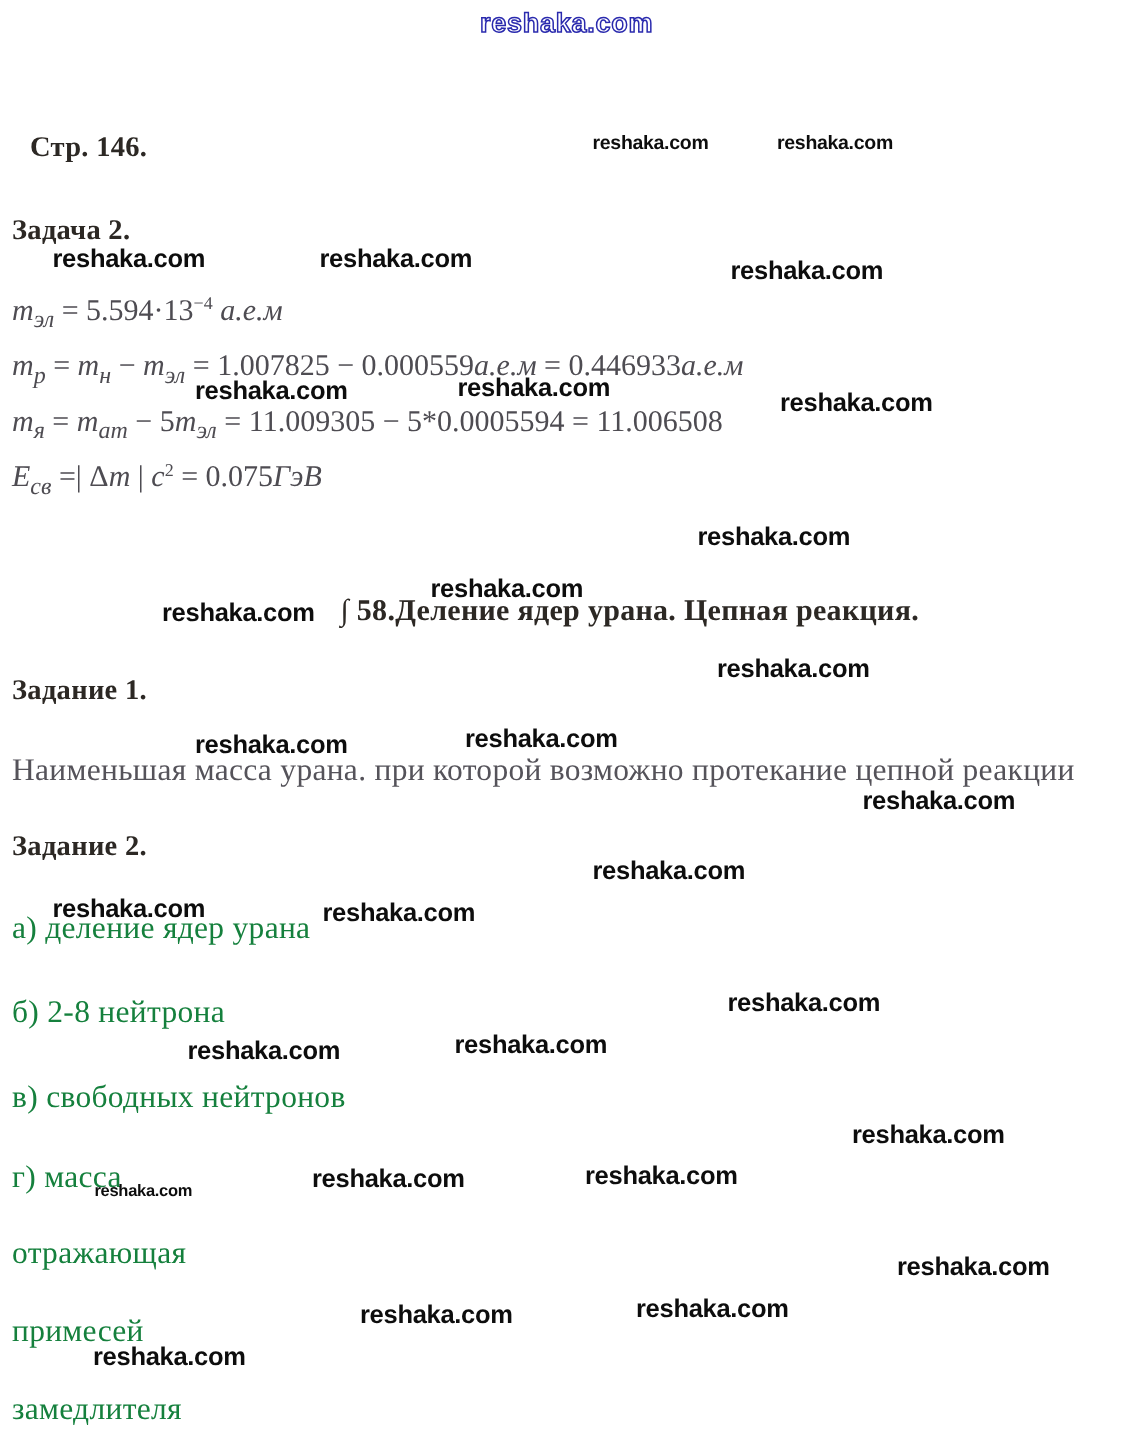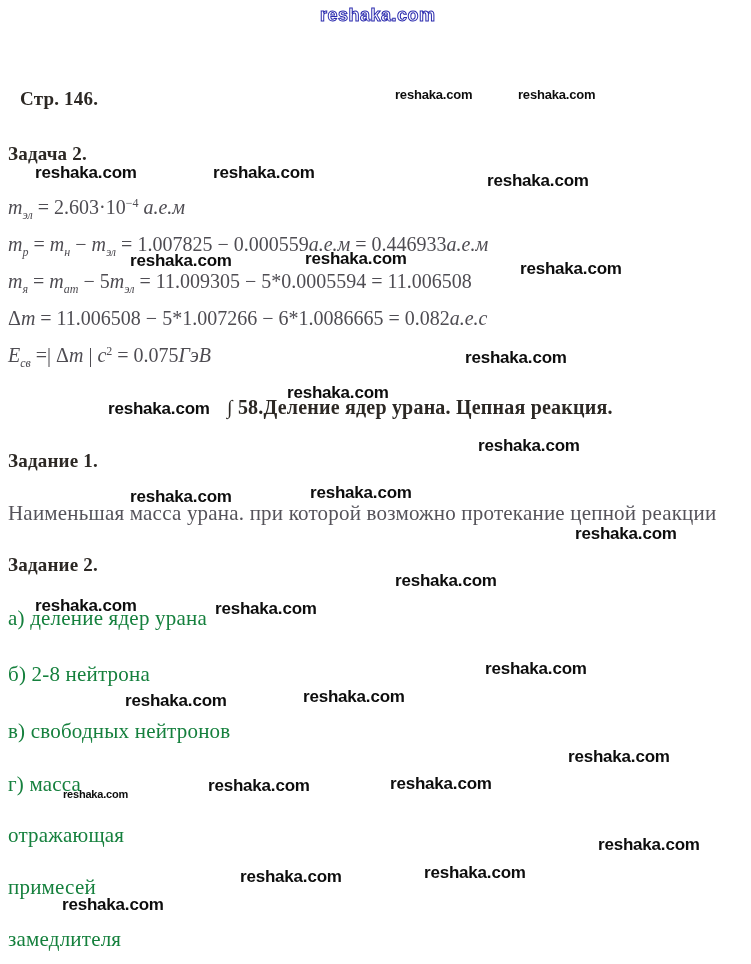--- a/index.html
+++ b/index.html
@@ -21,21 +21,21 @@
   .task-line{position:absolute;left:8px;
     font-family:"Liberation Serif", serif;color:#15803d;font-size:21px;
     white-space:nowrap;letter-spacing:.2px;}
   
   #formulas{position:absolute;left:8px;top:196px;}
   .formula{
     height:37px;font-size:20px;color:#4e4c52;white-space:nowrap;
     font-family:"Liberation Serif", serif;
   }
   .formula .it{font-style:italic;}
-  .formula sub{font-size:12px;font-style:italic;vertical-align:-5px;line-height:0;}
+  .formula sub{font-size:16px;font-style:italic;vertical-align:-5px;line-height:0;}
   .formula sup{font-size:12px;vertical-align:7px;line-height:0;}
   
   .wm{
     position:absolute;font-family:"Liberation Sans", sans-serif;font-weight:700;
     color:#0d0d0d;white-space:nowrap;letter-spacing:-0.2px;line-height:1;
   }
   
   .logo{
     position:absolute;top:5px;left:320px;
     font-family:"Liberation Sans", sans-serif;font-weight:700;font-size:18px;
@@ -46,24 +46,23 @@
 </head>
 <body>
 
 <div class="logo" style="color: transparent; -webkit-text-stroke: 1px rgb(42, 42, 174);">reshaka.com</div>
 
 <div class="abs heading" style="left:20px;top:88px;">Стр. 146.</div>
 
 <div class="abs heading" style="left:8px;top:143px;">Задача 2.</div>
 
 <div id="formulas">
-    <div class="formula"><span class="it">m</span><sub>эл</sub><span> = 2.603·10</span><sup>−4</sup><span class="it"> а.е.м</span></div>
+    <div class="formula"><span class="it">m</span><sub>эл</sub><span> = 5.594·13</span><sup>−4</sup><span class="it"> а.е.м</span></div>
     <div class="formula"><span class="it">m</span><sub>р</sub><span> = </span><span class="it">m</span><sub>н</sub><span> − </span><span class="it">m</span><sub>эл</sub><span> = 1.007825 − 0.000559</span><span class="it">а.е.м</span><span> = 0.446933</span><span class="it">а.е.м</span></div>
     <div class="formula"><span class="it">m</span><sub>я</sub><span> = </span><span class="it">m</span><sub>ат</sub><span> − 5</span><span class="it">m</span><sub>эл</sub><span> = 11.009305 − 5*0.0005594 = 11.006508</span></div>
-    <div class="formula"><span>Δ</span><span class="it">m</span><span> = 11.006508 − 5*1.007266 − 6*1.0086665 = 0.082</span><span class="it">а.е.с</span></div>
     <div class="formula"><span class="it">E</span><sub>св</sub><span> =| Δ</span><span class="it">m</span><span> | </span><span class="it">c</span><sup>2</sup><span> = 0.075</span><span class="it">ГэВ</span></div>
   </div>
 
 <div class="section-title heading" style="font-size:20px;">∫ 58.Деление ядер урана. Цепная реакция.</div>
 
 <div class="abs heading" style="left:8px;top:450px;">Задание 1.</div>
 <div class="abs scan-text" style="left:8px;top:501px;">Наименьшая масса урана. при которой возможно протекание цепной реакции</div>
 
 <div class="abs heading" style="left:8px;top:554px;">Задание 2.</div>
 <div>

